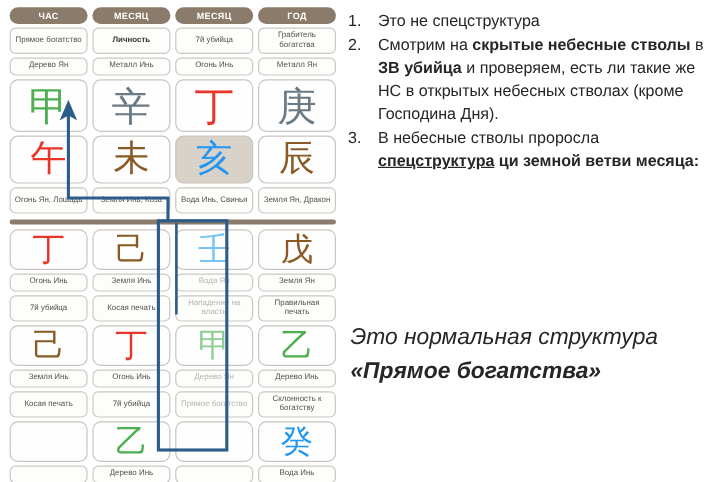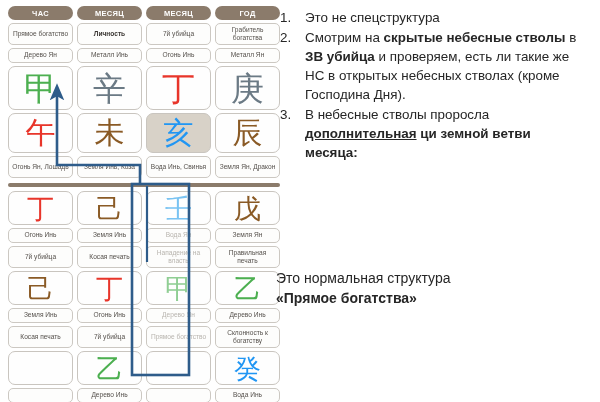--- a/index.html
+++ b/index.html
@@ -79,21 +79,21 @@
   }
 
   
   #annotation-layer{
     position:absolute; left:0; top:0; width:600px; height:402px;
     pointer-events:none;
   }
 
   
   #notes-panel{
-    position:absolute; left:280px; top:8px; width:300px;
+    position:absolute; left:290px; top:8px; width:300px;
     font-size:13.4px;
     color:#262626;
     line-height:1.42;
   }
   ol.notes{
     margin:0; padding:0 0 0 25px;
     list-style:none;
     counter-reset:note;
   }
   ol.notes > li{
@@ -103,22 +103,22 @@
   }
   ol.notes > li:before{
     content:counter(note) ".";
     position:absolute; left:-25px; top:0;
     width:20px; text-align:left;
     color:#262626;
   }
   b{ font-weight:bold; }
   u{ text-decoration:underline; }
   #closing{
-    position:absolute; left:276px; top:268px; width:300px;
-    font-size:14px; color:#262626; line-height:1.45;
+    position:absolute; left:292px; top:268px; width:300px;
+    font-size:19px; color:#262626; line-height:1.45;font-style:italic;
   }
 </style>
 </head>
 <body>
 
 <div id="bazi-panel">
 
   <div class="pillar-grid">
     <div class="hdr-cell">ЧАС</div>
     <div class="hdr-cell">МЕСЯЦ</div>
@@ -267,16 +267,16 @@
 
   <line x1="147" y1="186" x2="147" y2="262" stroke="#2e5c8a" stroke-width="2.2"></line>
 
   <polyline points="140,184 140,165 57,165 57,92" fill="none" stroke="#2e5c8a" stroke-width="2.6" marker-end="url(#arrowhead)"></polyline>
 </svg>
 
 <div id="notes-panel">
   <ol class="notes">
     <li>Это не спецструктура</li>
     <li>Смотрим на <b>скрытые небесные стволы</b> в <b>ЗВ убийца</b> и проверяем, есть ли такие же НС в открытых небесных стволах (кроме Господина Дня).</li>
-    <li>В небесные стволы проросла <b><u>дополнительная</u> ци земной ветви месяца:</b></li>
+    <li>В небесные стволы проросла <b><u>спецструктура</u> ци земной ветви месяца:</b></li>
   </ol>
 </div>
 <div id="closing">Это нормальная структура<br><b>«Прямое богатства»</b></div>
 
 </body></html>

